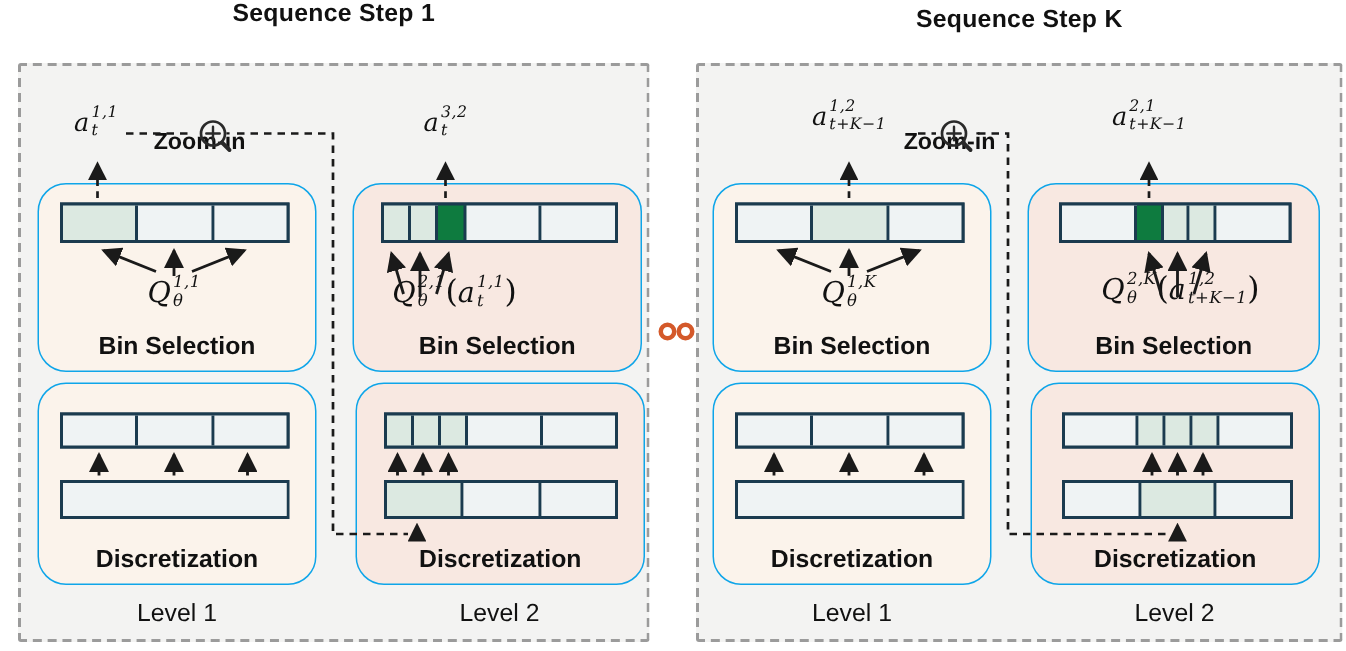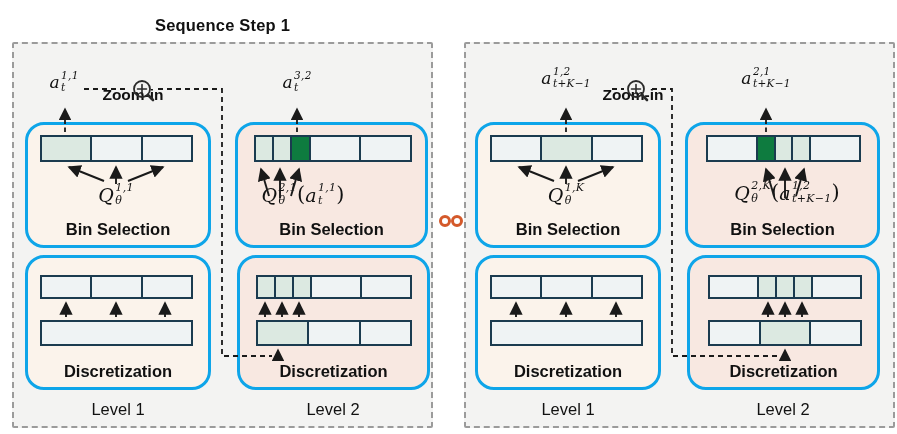--- a/index.html
+++ b/index.html
@@ -2,21 +2,21 @@
 <html><head>
 <meta charset="utf-8">
 <style>
   html,body{margin:0;padding:0;background:#ffffff;}
   .canvas{position:relative;width:897px;height:434px;background:#ffffff;
           font-family:"Liberation Sans",sans-serif;overflow:hidden;}
   .frame{position:absolute;border:2px dashed #9b9b9b;background:#f3f3f2;border-radius:2px;box-sizing:border-box;}
   .step-title{position:absolute;text-align:center;font-size:16.5px;font-weight:600;color:#111;letter-spacing:.2px;}
   .zoom-label{position:absolute;transform:translateX(-50%);font-size:15.5px;font-weight:600;color:#111;margin-top:36px;}
   .level-label{position:absolute;transform:translateX(-50%);font-size:16.5px;font-weight:400;color:#111;}
-  .panel{position:absolute;border:3px solid #0ea5e9;border-radius:19px;box-sizing:border-box;}
+  .panel{position:absolute;border:1px solid #0ea5e9;border-radius:19px;box-sizing:border-box;}
   .fill-l1{background:#fbf3eb;}
   .fill-l2{background:#f8e8e1;}
   .panel-title{position:absolute;left:0;right:0;bottom:6px;text-align:center;
                font-size:16.5px;font-weight:600;color:#111;}
   .bar{position:absolute;display:flex;border:2px solid #1b3b4f;background:#1b3b4f;box-sizing:border-box;}
   .cell{height:100%;box-sizing:border-box;border-right:2px solid #1b3b4f;}
   .cell:last-child{border-right:none;}
   .cell.plain{background:#eff3f4;}
   .cell.highlight{background:#dce9e1;}
   .cell.selected{background:#0e7b3f;}
@@ -33,21 +33,22 @@
   svg.overlay{position:absolute;left:0;top:0;pointer-events:none;}
 </style>
 </head>
 <body>
 
 <div class="canvas">
 
   <div class="frame" style="left:12px;top:42px;width:421px;height:386px"></div>
   <div class="frame" style="left:464px;top:42px;width:431px;height:386px"></div>
 
-  <div class="step-title" style="left:12px;width:421px;top:16px">Sequence Step 1</div>
+  <div class="step-title" style="left:12px;width:421px;top:0">Sequence Step 1</div>
+  <div class="step-title" style="left:464px;width:431px;top:4px">Sequence Step K</div>
 
   <div class="zoom-label" style="left:133px;top:50px">Zoom-in</div>
   <div class="zoom-label" style="left:633px;top:50px">Zoom-in</div>
 
   <span class="ring" style="left:439px;top:215px"></span>
   <span class="ring" style="left:451px;top:215px"></span>
 
   <div class="math" style="left:64px;top:70px">
     <span class="base">a</span>
       <span class="scripts">

